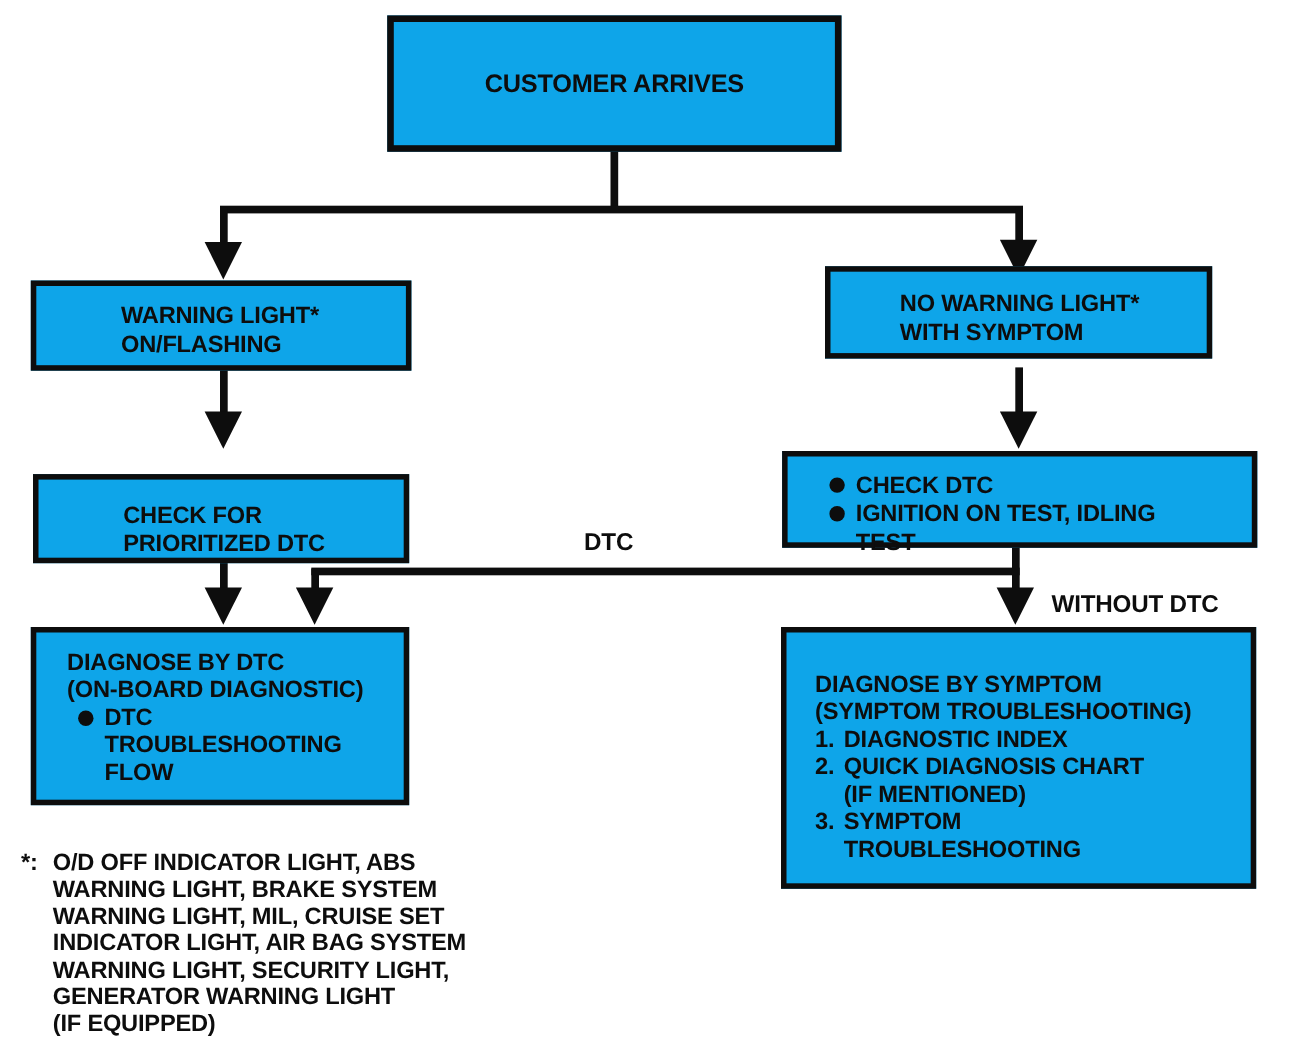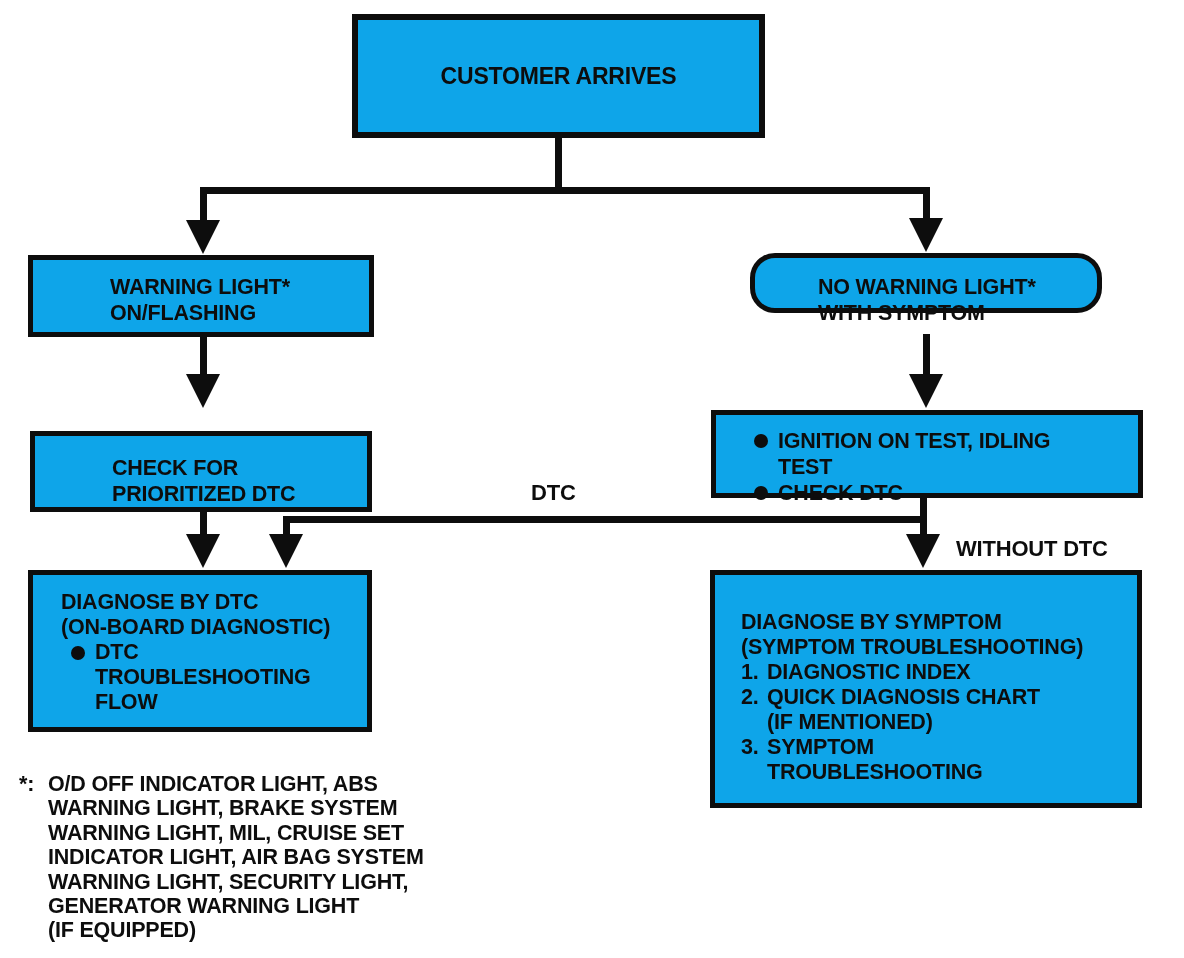--- a/index.html
+++ b/index.html
@@ -24,21 +24,21 @@
     letter-spacing: -0.2px;
   }
   .txtline { white-space: nowrap; }
   #box-customer {
     left: 352px; top: 14px; width: 413px; height: 124px;
     border-width: 6px;
     display: flex; align-items: center; justify-content: center;
     font-size: 23px;
   }
   #box-warning            { left: 28px;  top: 255px; width: 346px; height: 82px;  padding: 14px 0 0 77px; }
-  #box-nowarning          { left: 750px; top: 253px; width: 352px; height: 60px;  padding: 16px 0 0 63px; border-radius: 25px; }
+  #box-nowarning          { left: 750px; top: 242px; width: 352px; height: 84px;  padding: 16px 0 0 63px; }
   #box-check-prioritized  { left: 30px;  top: 410px; width: 342px; height: 81px;  padding: 19px 0 0 77px; margin-top: 21px; }
   #box-check-dtc          { left: 711px; top: 410px; width: 432px; height: 88px;  padding: 13px 0 0 38px; }
   #box-diagnose-dtc       { left: 28px;  top: 570px; width: 344px; height: 162px; padding: 15px 0 0 28px; line-height: 25px; }
   #box-diagnose-symptom   { left: 710px; top: 570px; width: 432px; height: 238px; padding: 35px 0 0 26px; line-height: 25px; }
 
   
   .bullet-row { display: flex; align-items: flex-start; }
   .bullet-dot {
     flex: 0 0 auto;
     width: 14px; height: 14px; border-radius: 50%;
@@ -130,28 +130,28 @@
 
   <div class="node" id="box-check-prioritized">
     <div class="txtline">CHECK FOR</div>
     <div class="txtline">PRIORITIZED DTC</div>
   </div>
 
   <div class="node" id="box-check-dtc">
     <div class="bullet-row">
       <span class="bullet-dot"></span>
       <div>
+        <div class="txtline">CHECK DTC</div>
+      </div>
+    </div>
+    <div class="bullet-row">
+      <span class="bullet-dot"></span>
+      <div>
         <div class="txtline">IGNITION ON TEST, IDLING</div>
         <div class="txtline">TEST</div>
-      </div>
-    </div>
-    <div class="bullet-row">
-      <span class="bullet-dot"></span>
-      <div>
-        <div class="txtline">CHECK DTC</div>
       </div>
     </div>
   </div>
 
   <div class="node" id="box-diagnose-dtc">
     <div class="txtline">DIAGNOSE BY DTC</div>
     <div class="txtline">(ON-BOARD DIAGNOSTIC)</div>
     <div class="bullet-row bullet-indent">
       <span class="bullet-dot"></span>
       <div>

